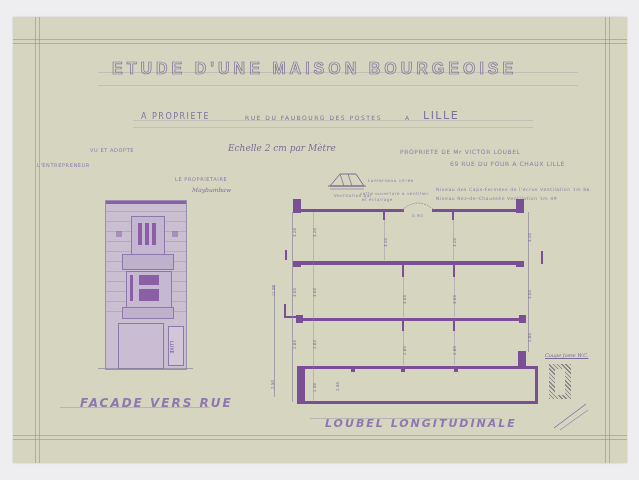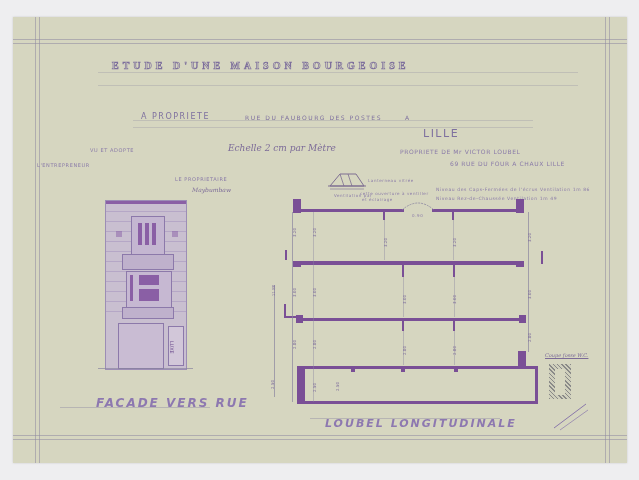--- a/index.html
+++ b/index.html
@@ -2,21 +2,21 @@
 <html><head>
 <meta charset="utf-8">
 <style>
   html,body{margin:0;padding:0;}
   body{width:639px;height:480px;background:#eeeef0;position:relative;overflow:hidden;font-family:"DejaVu Sans",sans-serif;}
   .sheet{position:absolute;left:13px;top:17px;width:614px;height:446px;background:#d6d6c0;box-shadow:0 0 2px rgba(0,0,0,.15);}
   .line{position:absolute;background:#8f8aa0;opacity:.55;}
   .h{height:1px;}
   .v{width:1px;}
   .txt{position:absolute;color:#7b6a9a;white-space:nowrap;}
-  .title{font-family:Liberation Serif, serif;letter-spacing:4px;font-size:10px;color:transparent;-webkit-text-stroke:0.7px #7d6f9c;font-weight:bold;}
+  .title{font-family:Liberation Sans, sans-serif;letter-spacing:4px;font-size:16px;color:transparent;-webkit-text-stroke:0.7px #7d6f9c;font-weight:bold;}
   .sub{font-size:8px;letter-spacing:1.5px;color:#7f719f;}
   .tiny{font-size:5px;letter-spacing:.6px;color:#8a7ba8;}
   .hand{font-family:"DejaVu Serif",serif;font-style:italic;font-size:9px;color:#7c6b98;}
   .caption{font-family:"DejaVu Sans",sans-serif;font-weight:bold;font-style:italic;font-size:12px;letter-spacing:2px;color:#8d78b0;}
   .purple{position:absolute;background:#7a4f96;}
   .thin{position:absolute;background:#8a85a0;opacity:.7;}
   .dim{position:absolute;font-size:4px;color:#7b6a9a;transform:rotate(-90deg);}
   
   .facade{position:absolute;left:105px;top:200px;width:80px;height:168px;background:#c9bfd0;border:1px solid #9c8db5;}
   .facade .stripe{position:absolute;left:0;right:0;height:1px;background:#a898bf;opacity:.6;}
@@ -42,21 +42,21 @@
   <div class="line h" style="left:85px;top:68px;width:480px;opacity:.3"></div>
   <div class="line h" style="left:120px;top:103px;width:400px;opacity:.3"></div>
   <div class="line h" style="left:120px;top:110px;width:400px;opacity:.3"></div>
 </div>
 
 <div class="txt title" style="left:112px;top:60px;">ETUDE D'UNE MAISON BOURGEOISE</div>
 
 <div class="txt sub" style="left:141px;top:112px;">A PROPRIETE</div>
 <div class="txt sub" style="left:245px;top:114px;font-size:6px;">RUE DU FAUBOURG DES POSTES</div>
 <div class="txt sub" style="left:405px;top:114px;font-size:6px;">A</div>
-<div class="txt sub" style="left:423px;top:127px;font-size:11px;">LILLE</div>
+<div class="txt sub" style="left:423px;top:109px;font-size:11px;">LILLE</div>
 
 <div class="txt tiny" style="left:90px;top:147px;">VU ET ADOPTE</div>
 <div class="txt tiny" style="left:37px;top:162px;">L'ENTREPRENEUR</div>
 
 <div class="txt hand" style="left:228px;top:143px;">Echelle 2 cm par Mètre</div>
 
 <div class="txt tiny" style="left:400px;top:148px;font-size:6px;">PROPRIETE DE Mr VICTOR LOUBEL</div>
 <div class="txt tiny" style="left:450px;top:160px;font-size:6px;">69 RUE DU FOUR A CHAUX LILLE</div>
 
 <div class="txt tiny" style="left:175px;top:176px;">LE PROPRIETAIRE</div>
@@ -182,15 +182,15 @@
 
 <div class="txt hand" style="left:545px;top:352px;font-size:5px;text-decoration:underline;">Coupe fosse W.C.</div>
 <div class="hatch" style="left:549px;top:364px;width:22px;height:35px;"></div>
 <div style="position:absolute;left:555px;top:369px;width:10px;height:26px;background:#d6d6c0;"></div>
 <svg style="position:absolute;left:550px;top:400px;" width="40" height="32">
   <line x1="4" y1="28" x2="36" y2="4" stroke="#8a78aa" stroke-width="1"></line>
   <line x1="10" y1="30" x2="38" y2="10" stroke="#8a78aa" stroke-width=".7"></line>
 </svg>
 
 <div class="thin" style="left:60px;top:407px;width:150px;height:1px;opacity:.4"></div>
-<div class="txt caption" style="left:96px;top:396px;">FACADE VERS RUE</div>
+<div class="txt caption" style="left:80px;top:396px;">FACADE VERS RUE</div>
 <div class="thin" style="left:310px;top:418px;width:190px;height:1px;opacity:.4"></div>
 <div class="txt caption" style="left:325px;top:417px;font-size:11px;">LOUBEL LONGITUDINALE</div>
 
 </body></html>

